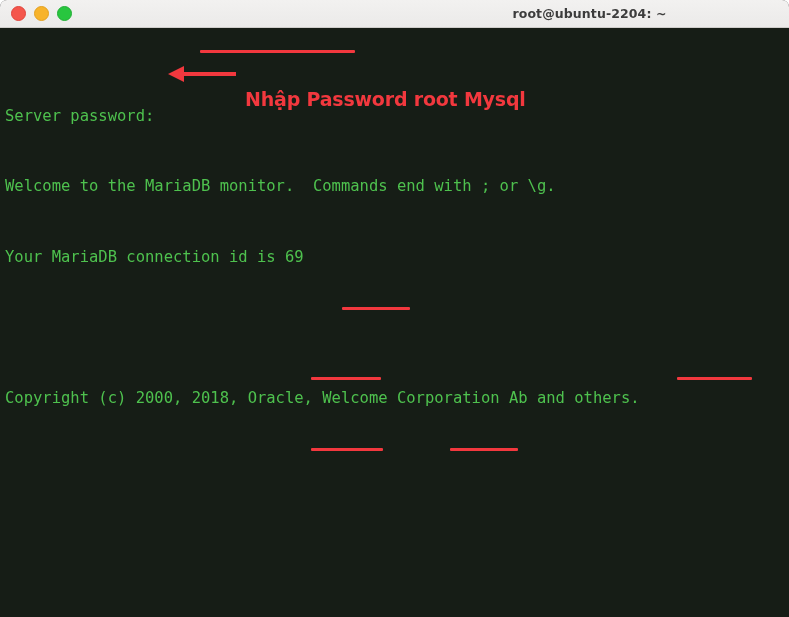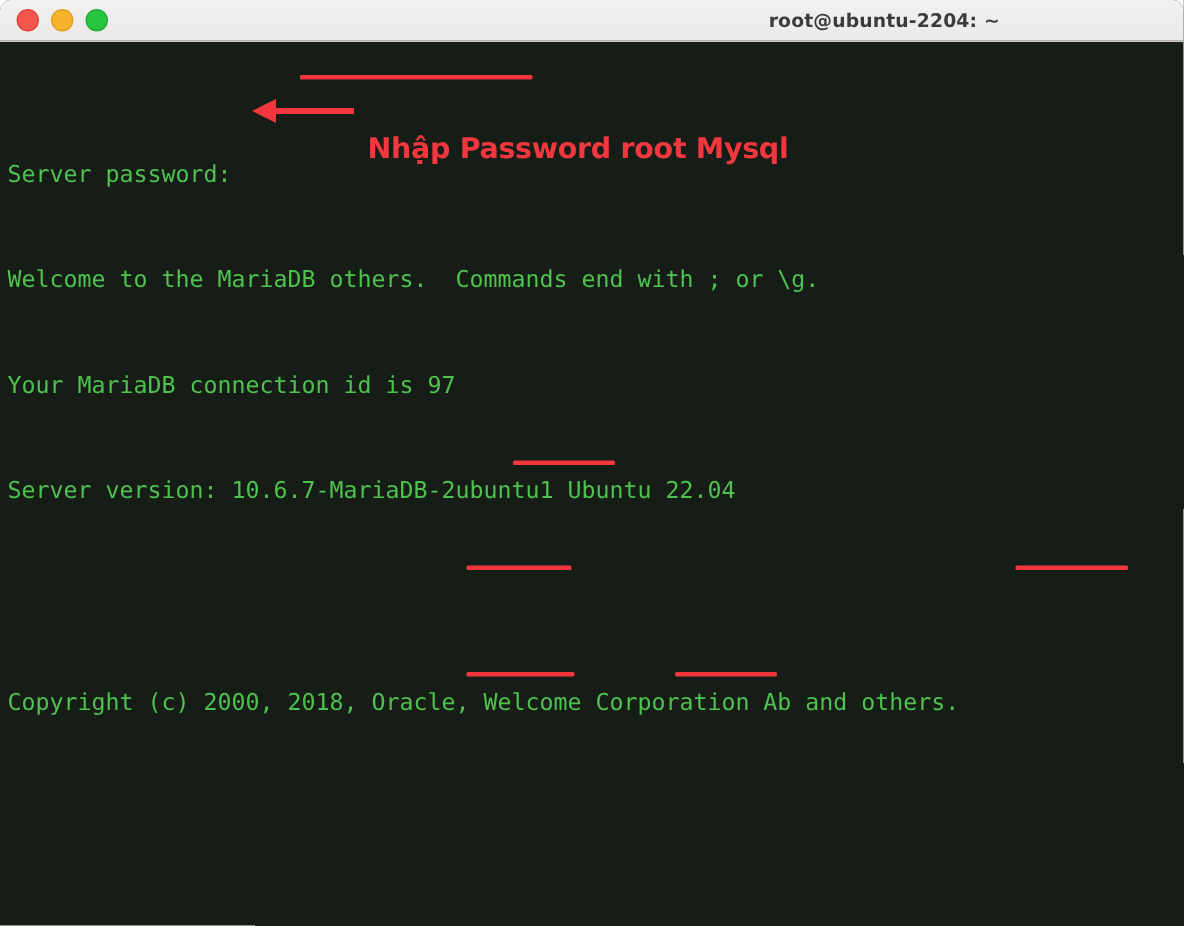--- a/index.html
+++ b/index.html
@@ -106,23 +106,22 @@
       <span class="dot close"></span>
       <span class="dot min"></span>
       <span class="dot max"></span>
     </div>
     <div class="title-text">root@ubuntu-2204: ~</div>
   </div>
 
   <div class="term">
 
     <div class="line"><span class="c-out">Server password:</span></div>
-    <div class="line"><span class="c-out">Welcome to the MariaDB others.  Commands end with ; or \g.</span></div>
-    <div class="line"><span class="c-out">Your MariaDB connection id is 97</span></div>
-    <div class="line"><span class="c-out">Server version: 10.6.7-MariaDB-2ubuntu1 Ubuntu 22.04</span></div>
+    <div class="line"><span class="c-out">Welcome to the MariaDB monitor.  Commands end with ; or \g.</span></div>
+    <div class="line"><span class="c-out">Your MariaDB connection id is 69</span></div>
     <div class="line"><span class="c-out"></span></div>
     <div class="line"><span class="c-out">Copyright (c) 2000, 2018, Oracle, Welcome Corporation Ab and others.</span></div>
     <div class="line"><span class="c-out"></span></div>
     
     
     
     
     
     
     

